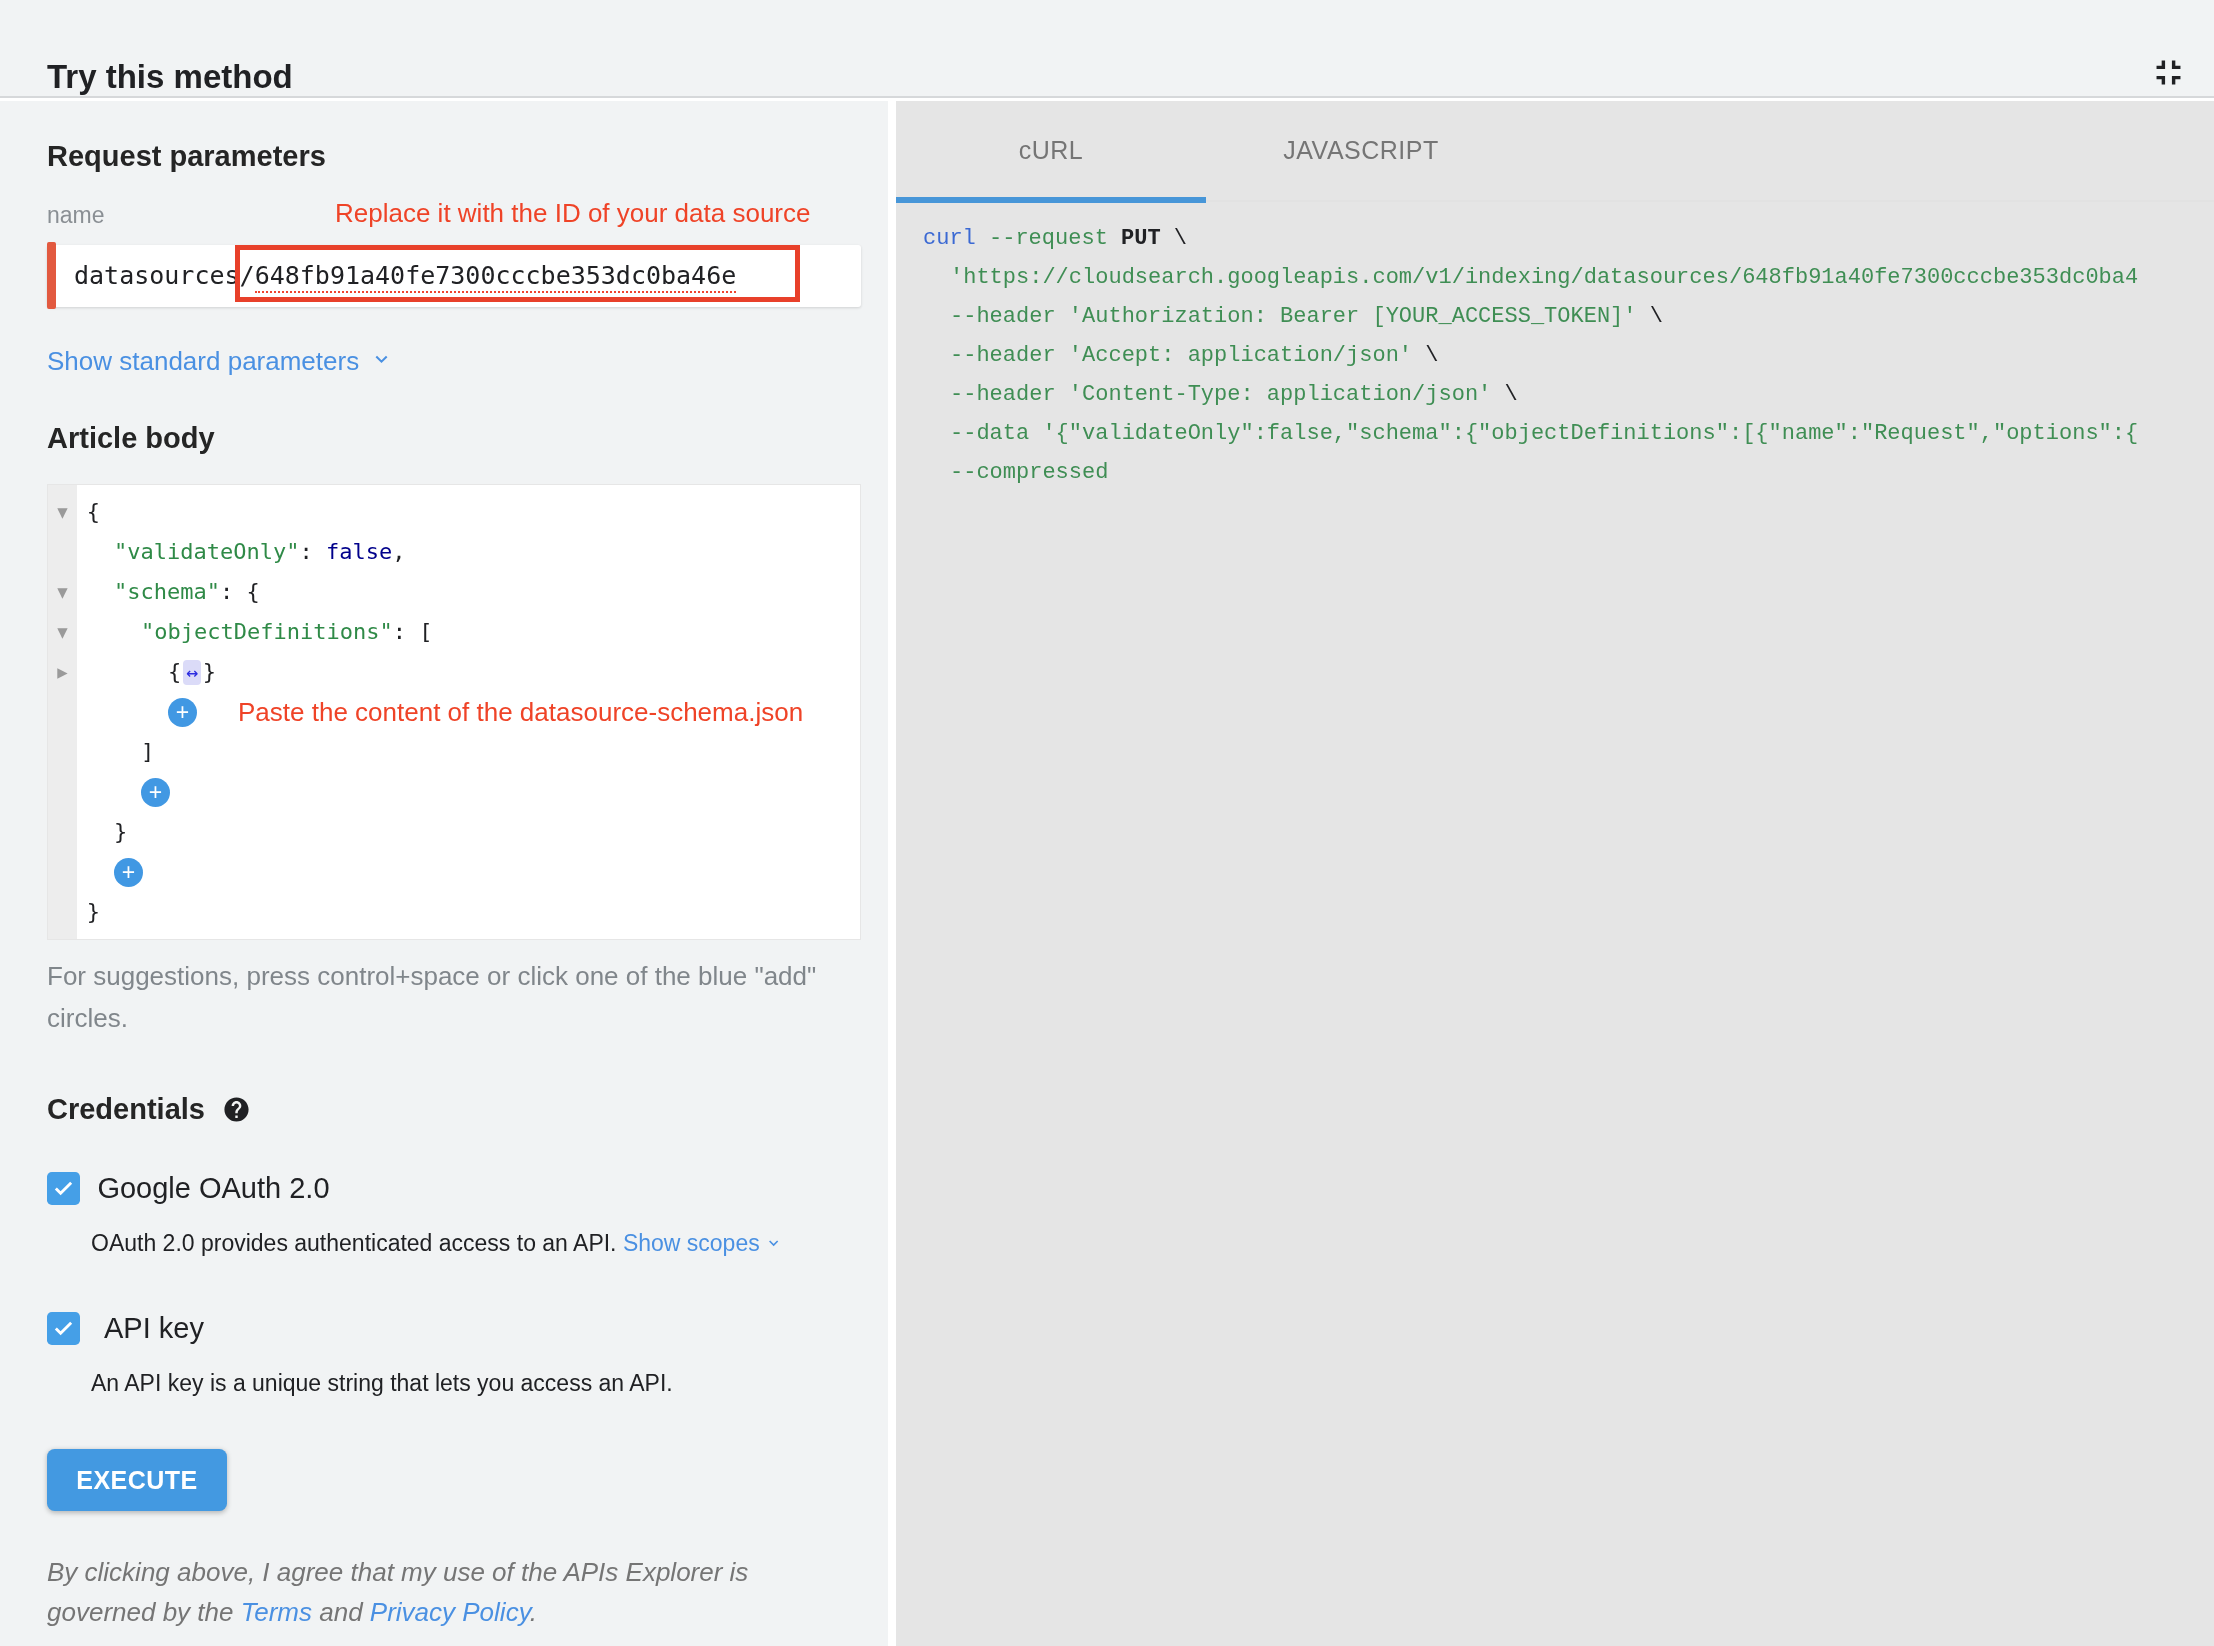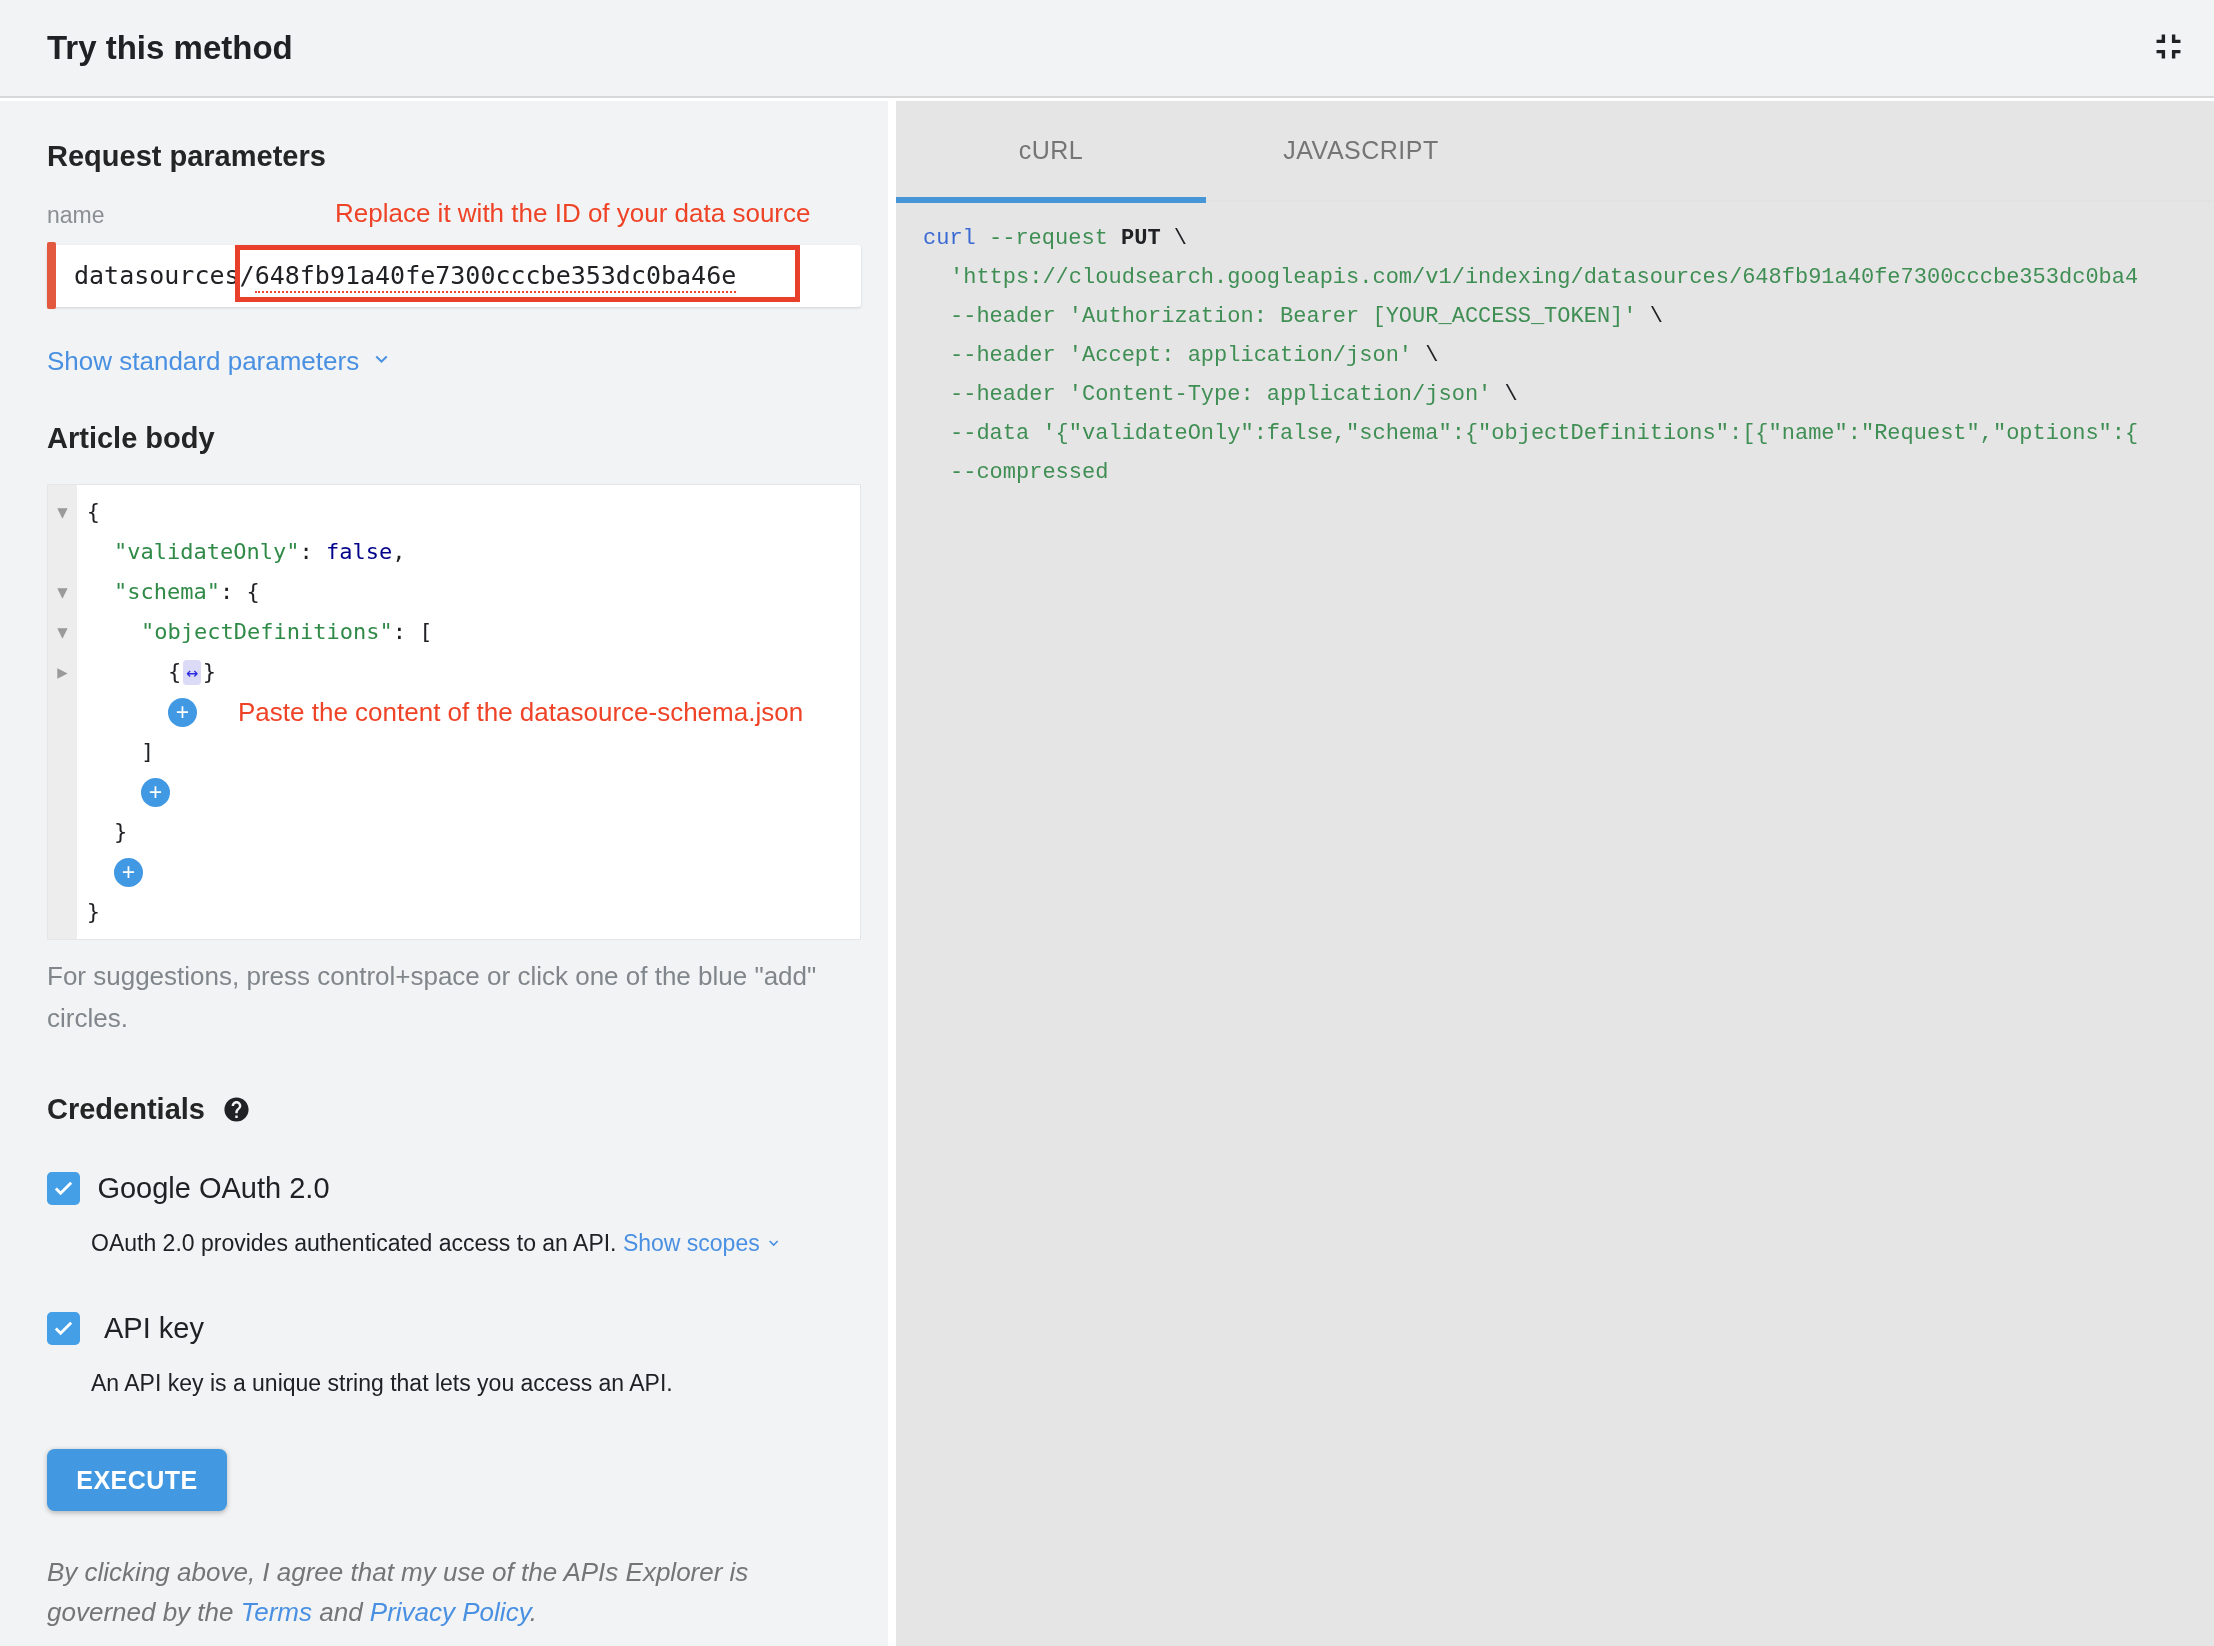--- a/index.html
+++ b/index.html
@@ -3,21 +3,21 @@
 <meta charset="utf-8">
 <style>
   * { margin:0; padding:0; box-sizing:border-box; }
   html,body { background:#fff; }
   body { font-family:"Liberation Sans", sans-serif; color:#202124; }
   .screen { position:relative; width:2215px; height:1646px; background:#fff; overflow:hidden; }
 
   
   .hdr { position:absolute; left:0; top:0; width:2215px; height:98px;
          background:#f1f3f4; border-bottom:2.9px solid #d6d8da;
-         display:flex; align-items:center; justify-content:space-between;
+         display:flex; align-items:flex-end; justify-content:space-between;
          padding:0 26px 0 47px; }
   .hdr h1 { font-size:33px; font-weight:bold; color:#202124; }
   .icon-btn { background:none; border:none; cursor:pointer; display:flex; align-items:center; }
 
   
   .left { position:absolute; left:0; top:101px; width:888px; height:1545px;
           background:#f1f3f4; padding:0 27px 12px 47px; overflow:hidden; }
   .sec-h { font-size:29px; font-weight:bold; color:#252525; }
   .h-rp { margin-top:39px; }
 

